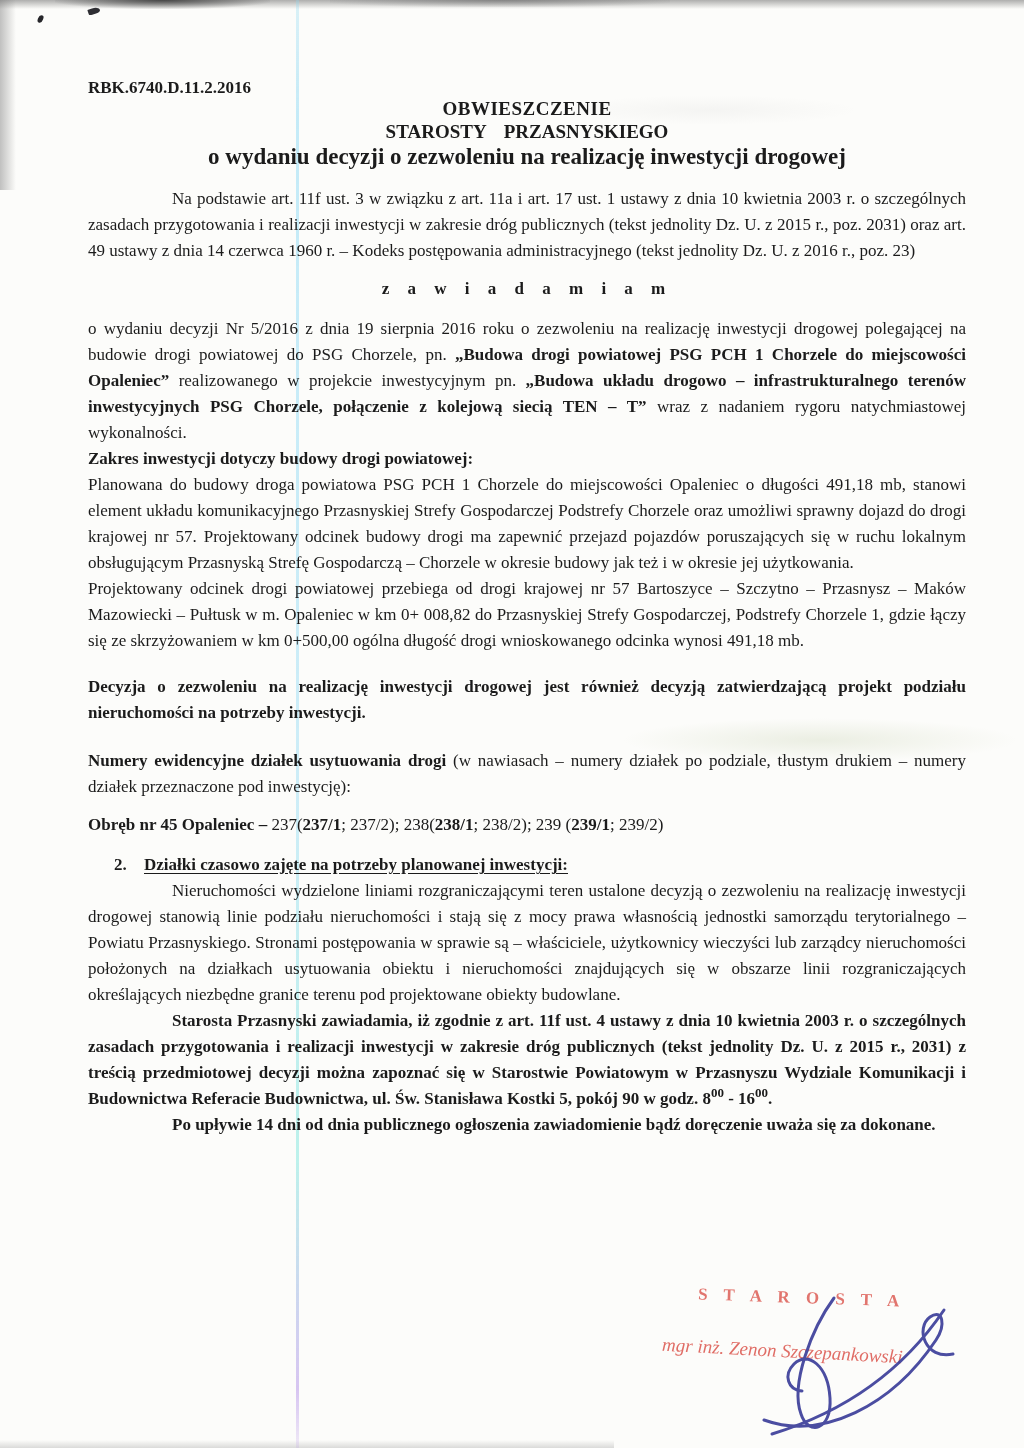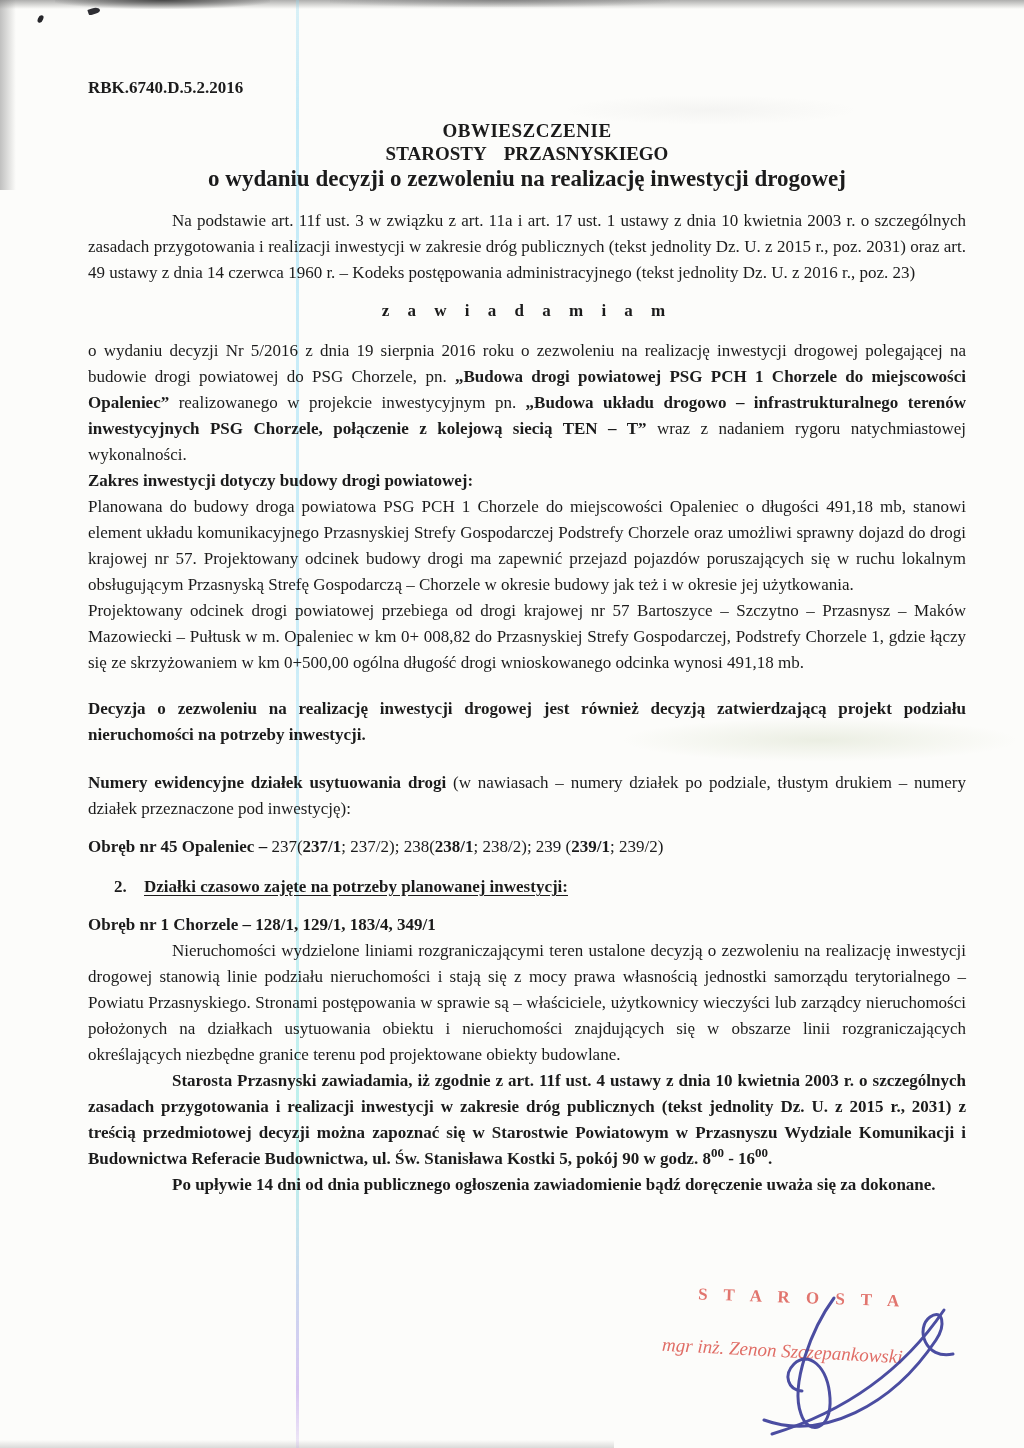--- a/index.html
+++ b/index.html
@@ -24,21 +24,21 @@
   .ink-mark-2{position:absolute;left:88px;top:8px;width:12px;height:6px;background:#2e2e33;
         border-radius:10% 90% 60% 40%;transform:rotate(-18deg);}
   .smudge-green{position:absolute;left:620px;top:718px;width:400px;height:44px;
         background:radial-gradient(ellipse,rgba(150,170,110,.17),rgba(150,170,110,0) 70%);}
   .smudge-gray{position:absolute;left:560px;top:95px;width:300px;height:30px;
         background:radial-gradient(ellipse,rgba(120,120,120,.06),rgba(120,120,120,0) 70%);}
   
   .content{position:absolute;left:88px;right:58px;top:78px;}
   .ref{font-weight:bold;font-size:17px;line-height:20px;}
   .date{text-align:right;font-size:17px;line-height:20px;margin-top:3px;}
-  .title-block{text-align:center;margin-top:22px;line-height:22px;}
+  .title-block{text-align:center;line-height:22px;}
   .t1{font-size:19px;font-weight:bold;letter-spacing:.5px;}
   .t2{font-size:19px;font-weight:bold;word-spacing:13px;margin-top:1px;}
   .t3{font-size:23px;font-weight:bold;margin-top:3px;}
   #doc-body{margin-top:18px;font-size:17px;line-height:26px;}
   .para{text-align:justify;}
   .indent{text-indent:84px;}
   .notice{text-align:center;font-weight:bold;letter-spacing:7px;margin:12px 0 14px;}
   .gap1{margin-top:20px;}
   .gap2{margin-top:22px;}
   .list-item{margin:14px 0 0 26px;font-size:17px;}
@@ -65,38 +65,37 @@
   <div class="scan-top-blob2"></div>
   <div class="scan-left"></div>
   <div class="scan-bottom"></div>
   <div class="fold-line"></div>
   <div class="ink-mark-1"></div>
   <div class="ink-mark-2"></div>
   <div class="smudge-green"></div>
   <div class="smudge-gray"></div>
 
   <div class="content">
-    <div class="ref">RBK.6740.D.5.2.2016</div>
+    <div class="ref">RBK.6740.D.11.2.2016</div>
     <div class="title-block">
       <div class="t1">OBWIESZCZENIE</div>
       <div class="t2">STAROSTY PRZASNYSKIEGO</div>
       <div class="t3">o wydaniu decyzji o zezwoleniu na realizację inwestycji drogowej</div>
     </div>
     <div id="doc-body">
         <div class="para indent"><span>Na podstawie art. 11f ust. 3 w związku z art. 11a i art. 17 ust. 1 ustawy z dnia 10 kwietnia 2003 r. o szczególnych zasadach przygotowania i realizacji inwestycji w zakresie dróg publicznych (tekst jednolity Dz. U. z 2015 r., poz. 2031) oraz art. 49 ustawy z dnia 14 czerwca 1960 r. – Kodeks postępowania administracyjnego (tekst jednolity Dz. U. z 2016 r., poz. 23)</span></div>
         <div class="notice"><span class="b">z a w i a d a m i a m</span></div>
         <div class="para"><span>o wydaniu decyzji Nr 5/2016 z dnia 19 sierpnia 2016 roku o zezwoleniu na realizację inwestycji drogowej polegającej na budowie drogi powiatowej do PSG Chorzele, pn. </span><span class="b">„Budowa drogi powiatowej PSG PCH 1 Chorzele do miejscowości Opaleniec”</span><span> realizowanego w projekcie inwestycyjnym pn. </span><span class="b">„Budowa układu drogowo – infrastrukturalnego terenów inwestycyjnych PSG Chorzele, połączenie z kolejową siecią TEN – T”</span><span> wraz z nadaniem rygoru natychmiastowej wykonalności.</span></div>
         <div class="para"><span class="b">Zakres inwestycji dotyczy budowy drogi powiatowej:</span></div>
         <div class="para"><span>Planowana do budowy droga powiatowa PSG PCH 1 Chorzele do miejscowości Opaleniec o długości 491,18 mb, stanowi element układu komunikacyjnego Przasnyskiej Strefy Gospodarczej Podstrefy Chorzele oraz umożliwi sprawny dojazd do drogi krajowej nr 57. Projektowany odcinek budowy drogi ma zapewnić przejazd pojazdów poruszających się w ruchu lokalnym obsługującym Przasnyską Strefę Gospodarczą – Chorzele w okresie budowy jak też i w okresie jej użytkowania.</span></div>
         <div class="para"><span>Projektowany odcinek drogi powiatowej przebiega od drogi krajowej nr 57 Bartoszyce – Szczytno – Przasnysz – Maków Mazowiecki – Pułtusk w m. Opaleniec w km 0+ 008,82 do Przasnyskiej Strefy Gospodarczej, Podstrefy Chorzele 1, gdzie łączy się ze skrzyżowaniem w km 0+500,00 ogólna długość drogi wnioskowanego odcinka wynosi 491,18 mb.</span></div>
         <div class="para gap1"><span class="b">Decyzja o zezwoleniu na realizację inwestycji drogowej jest również decyzją zatwierdzającą projekt podziału nieruchomości na potrzeby inwestycji.</span></div>
         <div class="para gap2"><span class="b">Numery ewidencyjne działek usytuowania drogi </span><span>(w nawiasach – numery działek po podziale, tłustym drukiem – numery działek przeznaczone pod inwestycję):</span></div>
         <div class="subentry"><span class="b">Obręb nr 45 Opaleniec – </span><span>237(</span><span class="b">237/1</span><span>; 237/2); 238(</span><span class="b">238/1</span><span>; 238/2); 239 (</span><span class="b">239/1</span><span>; 239/2)</span></div>
         <div class="list-item"><span class="marker">2.</span><span class="b u">Działki czasowo zajęte na potrzeby planowanej inwestycji:</span></div>
-        <div class="subentry"><span class="b">Obręb nr 1 Chorzele – 128/1, 129/1, 183/4, 349/1</span></div>
         <div class="para indent"><span>Nieruchomości wydzielone liniami rozgraniczającymi teren ustalone decyzją o zezwoleniu na realizację inwestycji drogowej stanowią linie podziału nieruchomości i stają się z mocy prawa własnością jednostki samorządu terytorialnego – Powiatu Przasnyskiego. Stronami postępowania w sprawie są – właściciele, użytkownicy wieczyści lub zarządcy nieruchomości położonych na działkach usytuowania obiektu i nieruchomości znajdujących się w obszarze linii rozgraniczających określających niezbędne granice terenu pod projektowane obiekty budowlane.</span></div>
         <div class="para indent"><span class="b">Starosta Przasnyski zawiadamia, iż zgodnie z art. 11f ust. 4 ustawy z dnia 10 kwietnia 2003 r. o szczególnych zasadach przygotowania i realizacji inwestycji w zakresie dróg publicznych (tekst jednolity Dz. U. z 2015 r., 2031) z treścią przedmiotowej decyzji można zapoznać się w Starostwie Powiatowym w Przasnyszu Wydziale Komunikacji i Budownictwa Referacie Budownictwa, ul. Św. Stanisława Kostki 5, pokój 90 w godz. 8</span><sup class="b">00</sup><span class="b"> - 16</span><sup class="b">00</sup><span class="b">.</span></div>
         <div class="para indent"><span class="b">Po upływie 14 dni od dnia publicznego ogłoszenia zawiadomienie bądź doręczenie uważa się za dokonane.</span></div>
       </div>
   </div>
 
   <div class="sig">
     <div class="stamp-title" style="color: rgb(221, 94, 86);">S T A R O S T A</div>
     <div class="stamp-name" style="color: rgb(221, 94, 86);">mgr inż. Zenon Szczepankowski</div>
     <svg width="250" height="158" viewBox="0 0 250 158" fill="none" stroke="currentColor" stroke-width="3" stroke-linecap="round" style="color: rgb(60, 63, 154);">

